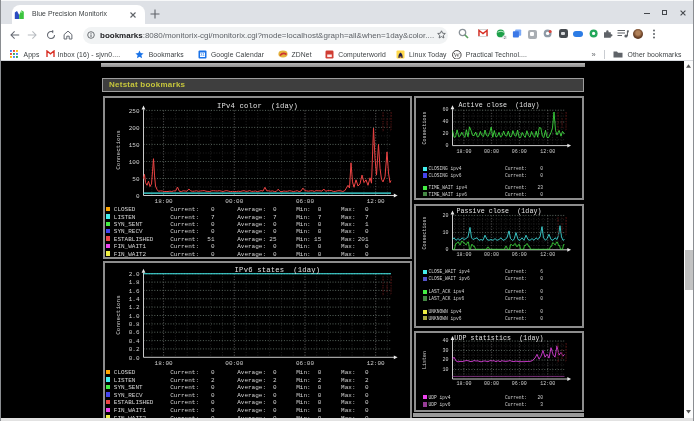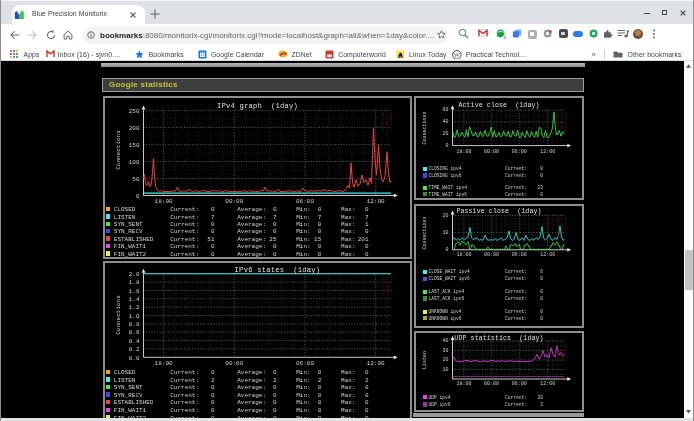--- a/index.html
+++ b/index.html
@@ -147,21 +147,21 @@
 <div class="ab" style="left:683.5px;top:61px;width:10.5px;height:356.7px;background:#fcfcfc"></div>
 <svg class="ab" style="left:685px;top:62.5px" width="7" height="7">
     <path d="M3.5,1.2 L6,4.8 L1,4.8 Z" fill="#555"></path>
   </svg>
 <svg class="ab" style="left:685px;top:407.5px" width="7" height="7">
     <path d="M1,2 L6,2 L3.5,5.6 Z" fill="#555"></path>
   </svg>
 <div class="ab" style="left:684.5px;top:250px;width:8px;height:40px;background:#c3c3c3"></div>
 <div class="ab" style="left:100.5px;top:63px;width:484px;height:4px;background:linear-gradient(#b7b7b7,#8d8d8d)"></div>
 <div class="ab" style="left:101.5px;top:77.5px;width:482px;height:14px;background:#3e3e3e;border:1px solid #9e9e9e"></div>
-<div class="ab" style="left:109px;top:80.2px;font-size:8px;font-weight:bold;color:#c6c63c;letter-spacing:0.25px">Google statistics</div>
+<div class="ab" style="left:109px;top:80.2px;font-size:8px;font-weight:bold;color:#c6c63c;letter-spacing:0.25px">Netstat bookmarks</div>
 <div style="position:absolute;left:103px;top:96px;width:309px;height:163px;border:2px solid #8d8d8d;background:#000;box-sizing:border-box;overflow:hidden">
     <svg width="305" height="159" style="position:absolute;left:0;top:0">
       <line x1="46.8" y1="12.4" x2="46.8" y2="97.5" stroke="#323232" stroke-width="0.7" stroke-dasharray="0.9,1.8"></line>
       <line x1="58.6" y1="12.4" x2="58.6" y2="97.5" stroke="#323232" stroke-width="0.7" stroke-dasharray="0.9,1.8"></line>
       <line x1="70.4" y1="12.4" x2="70.4" y2="97.5" stroke="#323232" stroke-width="0.7" stroke-dasharray="0.9,1.8"></line>
       <line x1="82.2" y1="12.4" x2="82.2" y2="97.5" stroke="#323232" stroke-width="0.7" stroke-dasharray="0.9,1.8"></line>
       <line x1="93.9" y1="12.4" x2="93.9" y2="97.5" stroke="#323232" stroke-width="0.7" stroke-dasharray="0.9,1.8"></line>
       <line x1="105.7" y1="12.4" x2="105.7" y2="97.5" stroke="#323232" stroke-width="0.7" stroke-dasharray="0.9,1.8"></line>
       <line x1="117.5" y1="12.4" x2="117.5" y2="97.5" stroke="#323232" stroke-width="0.7" stroke-dasharray="0.9,1.8"></line>
       <line x1="129.3" y1="12.4" x2="129.3" y2="97.5" stroke="#323232" stroke-width="0.7" stroke-dasharray="0.9,1.8"></line>
@@ -192,21 +192,21 @@
       <line x1="38.5" y1="46.4" x2="286" y2="46.4" stroke="#6d7d73" stroke-width="0.8" stroke-dasharray="1,1.7"></line>
       <line x1="38.5" y1="29.4" x2="286" y2="29.4" stroke="#6d7d73" stroke-width="0.8" stroke-dasharray="1,1.7"></line>
       <line x1="38.5" y1="12.4" x2="286" y2="12.4" stroke="#6d7d73" stroke-width="0.8" stroke-dasharray="1,1.7"></line>
       <line x1="38.5" y1="11.4" x2="38.5" y2="97.5" stroke="#c9c9c9" stroke-width="1"></line>
       <line x1="38.5" y1="97.5" x2="290" y2="97.5" stroke="#c9c9c9" stroke-width="1"></line>
       <path d="M 36.6,11.4 L 40.4,11.4 L 38.5,7.4 Z" fill="#e8e8e8"></path>
       <path d="M 288.8,95.6 L 288.8,99.4 L 292.6,97.5 Z" fill="#e8e8e8"></path>
       <polyline points="38.5,80.5 39.5,76.4 40.5,84.6 42.0,87.3 43.5,83.2 45.0,88.6 46.5,85.9 47.5,73.7 48.5,60.7 49.5,77.1 50.5,88.0 52.0,91.4 53.5,93.3 55.4,92.9 57.3,93.0 59.2,93.5 61.1,93.5 63.0,93.5 64.9,93.2 66.8,93.5 68.7,92.9 70.6,93.0 72.5,89.1 74.4,93.3 76.3,93.5 78.2,92.8 80.1,93.0 82.0,93.2 83.9,91.1 85.8,92.9 87.7,93.3 89.6,93.1 91.5,92.8 93.4,93.3 95.3,93.0 97.2,92.8 99.1,92.6 101.0,93.2 102.9,93.4 104.8,93.5 106.7,92.8 108.6,92.7 110.5,92.9 112.4,93.0 114.3,92.7 116.2,93.1 118.1,93.5 120.0,92.9 121.9,92.7 123.8,93.2 125.7,93.6 127.6,93.4 129.5,93.5 131.4,93.5 133.3,93.2 135.2,93.5 137.1,93.0 139.0,92.7 140.9,93.3 142.8,93.2 144.7,92.6 146.6,93.4 148.5,93.3 150.4,93.0 152.3,93.6 154.2,93.2 156.1,92.6 158.0,93.1 159.9,89.3 161.8,92.8 163.7,92.8 165.6,93.2 167.5,92.9 169.4,93.5 171.3,93.4 173.2,91.2 175.1,93.5 177.0,93.6 178.9,93.0 180.8,93.3 182.7,93.2 184.6,92.7 186.5,93.1 188.4,93.5 190.3,93.2 192.2,92.7 194.1,93.6 196.0,93.0 197.9,90.1 199.8,92.6 201.7,92.9 203.6,93.2 205.5,92.8 207.4,92.8 209.3,93.4 211.2,92.6 213.1,92.8 215.0,92.8 216.9,93.1 218.8,91.0 220.7,93.3 222.6,92.6 224.5,92.6 226.4,92.6 228.3,93.4 230.2,93.4 232.1,92.9 234.0,92.7 235.9,92.9 237.8,93.5 239.7,92.7 241.0,90.7 243.0,87.3 244.5,90.0 246.0,64.8 247.5,83.9 249.0,89.3 251.0,81.8 253.0,88.0 255.0,85.9 257.0,77.1 259.0,84.6 261.0,81.8 263.0,87.3 265.0,79.8 266.5,85.2 268.5,30.1 270.0,60.1 271.5,77.1 273.5,46.4 275.0,70.3 276.5,81.2 278.0,83.9 280.0,78.8 282.0,53.9 283.5,75.0 285.0,84.6 286.0,82.5" fill="none" stroke="#ee4444" stroke-width="1.0" stroke-linejoin="round"></polyline>
       <polyline points="38.5,95.1 286.0,95.1" fill="none" stroke="#44eeee" stroke-width="1.1" stroke-linejoin="round"></polyline>
     </svg>
-    <div style="position:absolute;left:0;top:3.7px;width:305px;text-align:center;font-size:7.2px;color:#e2e2e2;letter-spacing:0.2px;white-space:pre" class="gm">IPv4 graph  (1day)</div>
+    <div style="position:absolute;left:0;top:3.7px;width:305px;text-align:center;font-size:7.2px;color:#e2e2e2;letter-spacing:0.2px;white-space:pre" class="gm">IPv4 color  (1day)</div>
     <div style="position:absolute;left:9.6px;top:83px;width:62px;font-size:6px;color:#cfcfcf;transform:rotate(-90deg);transform-origin:0 0;text-align:center" class="gm">Connections</div>
     <div style="position:absolute;left:6.5px;top:94.7px;width:28px;text-align:right;font-size:6px;color:#cfcfcf" class="gm">0</div>
     <div style="position:absolute;left:6.5px;top:77.7px;width:28px;text-align:right;font-size:6px;color:#cfcfcf" class="gm">50</div>
     <div style="position:absolute;left:6.5px;top:60.7px;width:28px;text-align:right;font-size:6px;color:#cfcfcf" class="gm">100</div>
     <div style="position:absolute;left:6.5px;top:43.6px;width:28px;text-align:right;font-size:6px;color:#cfcfcf" class="gm">150</div>
     <div style="position:absolute;left:6.5px;top:26.6px;width:28px;text-align:right;font-size:6px;color:#cfcfcf" class="gm">200</div>
     <div style="position:absolute;left:6.5px;top:9.6px;width:28px;text-align:right;font-size:6px;color:#cfcfcf" class="gm">250</div>
     <div style="position:absolute;left:46.6px;top:99.7px;width:24px;text-align:center;font-size:6px;color:#cfcfcf" class="gm">18:00</div>
     <div style="position:absolute;left:117.3px;top:99.7px;width:24px;text-align:center;font-size:6px;color:#cfcfcf" class="gm">00:00</div>
     <div style="position:absolute;left:188.0px;top:99.7px;width:24px;text-align:center;font-size:6px;color:#cfcfcf" class="gm">06:00</div>

